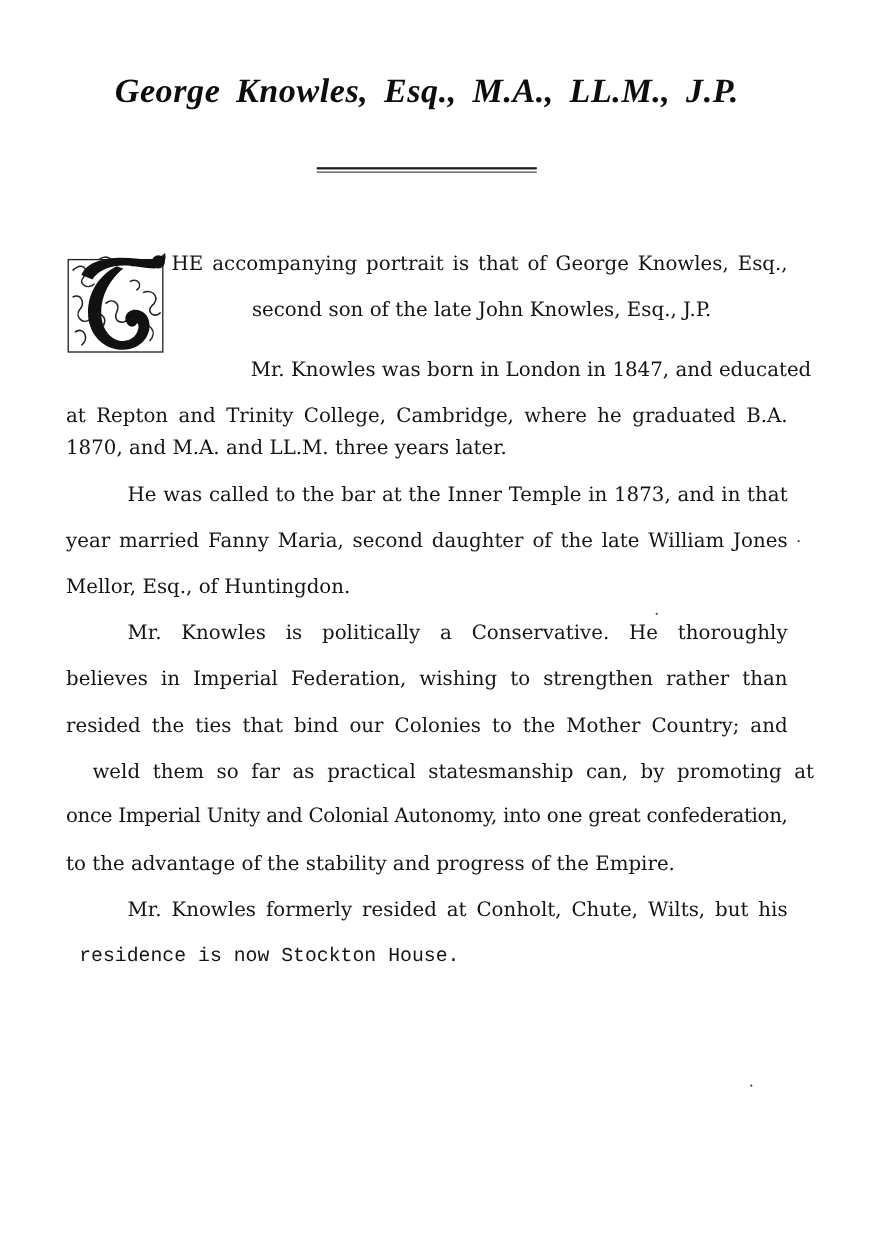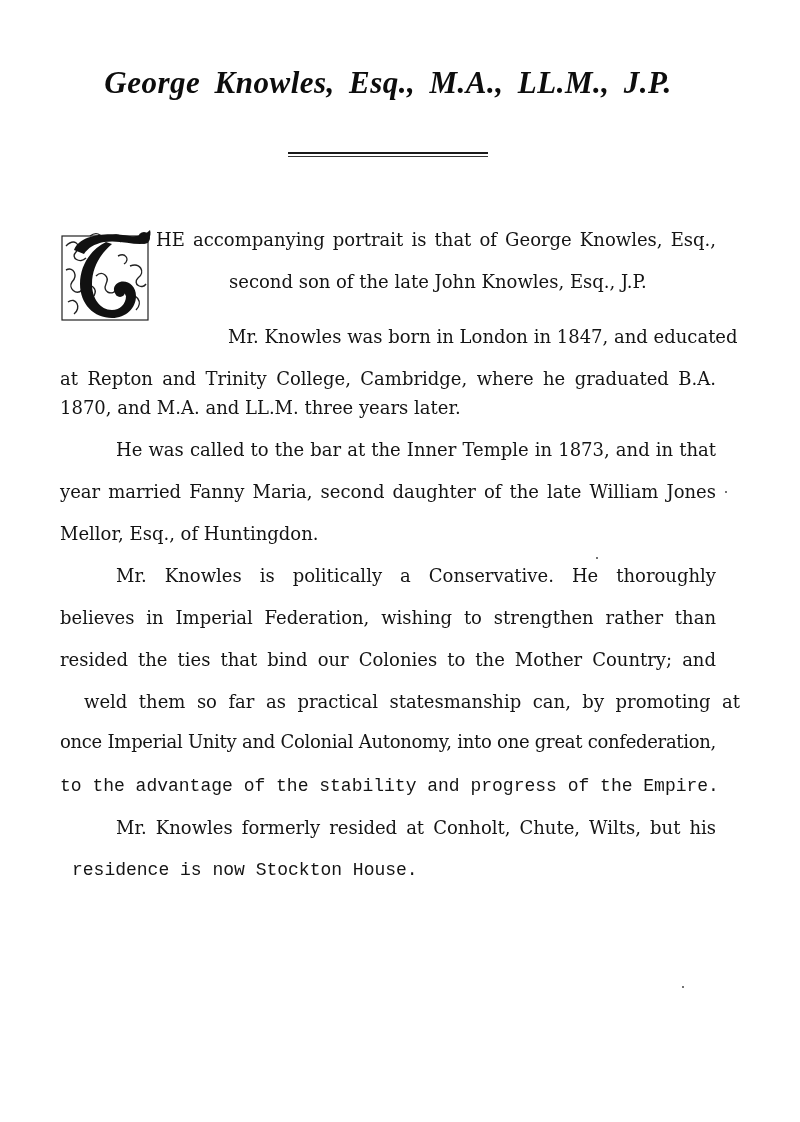--- a/index.html
+++ b/index.html
@@ -116,20 +116,20 @@
 
 <div class="line just" style="left:116px; top:439px; width:600px;">He was called to the bar at the Inner Temple in 1873, and in that</div>
 <div class="line just" style="left:60px; top:481px; width:656px;">year married Fanny Maria, second daughter of the late William Jones</div>
 <div class="line" style="left:60px; top:523px;">Mellor, Esq., of Huntingdon.</div>
 
 <div class="line just" style="left:116px; top:565px; width:600px;">Mr. Knowles is politically a Conservative.  He thoroughly</div>
 <div class="line just" style="left:60px; top:607px; width:656px;">believes in Imperial Federation, wishing to strengthen rather than</div>
 <div class="line just" style="left:60px; top:649px; width:656px;">resided the ties that bind our Colonies to the Mother Country; and</div>
 <div class="line just" style="left:60px; top:691px; width:656px;margin-left:24px;">weld them so far as practical statesmanship can, by promoting at</div>
 <div class="line just" style="left:60px; top:731px; width:656px; letter-spacing:-0.3px;">once Imperial Unity and Colonial Autonomy, into one great confederation,</div>
-<div class="line" style="left:60px; top:775px;font-family:Liberation Mono, monospace;">to the advantage of the stability and progress of the Empire.</div>
+<div class="line" style="left:60px; top:775px;">to the advantage of the stability and progress of the Empire.</div>
 
 <div class="line just" style="left:116px; top:817px; width:600px;">Mr. Knowles formerly resided at Conholt, Chute, Wilts, but his</div>
 <div class="line" style="left:72px; top:859px;font-family:Liberation Mono, monospace;">residence is now Stockton House.</div>
 
 <div class="speck" style="left:725px; top:491px;"></div>
 <div class="speck" style="left:596px; top:557px;"></div>
 <div class="speck" style="left:682px; top:986px;"></div>
 
 </body></html>

